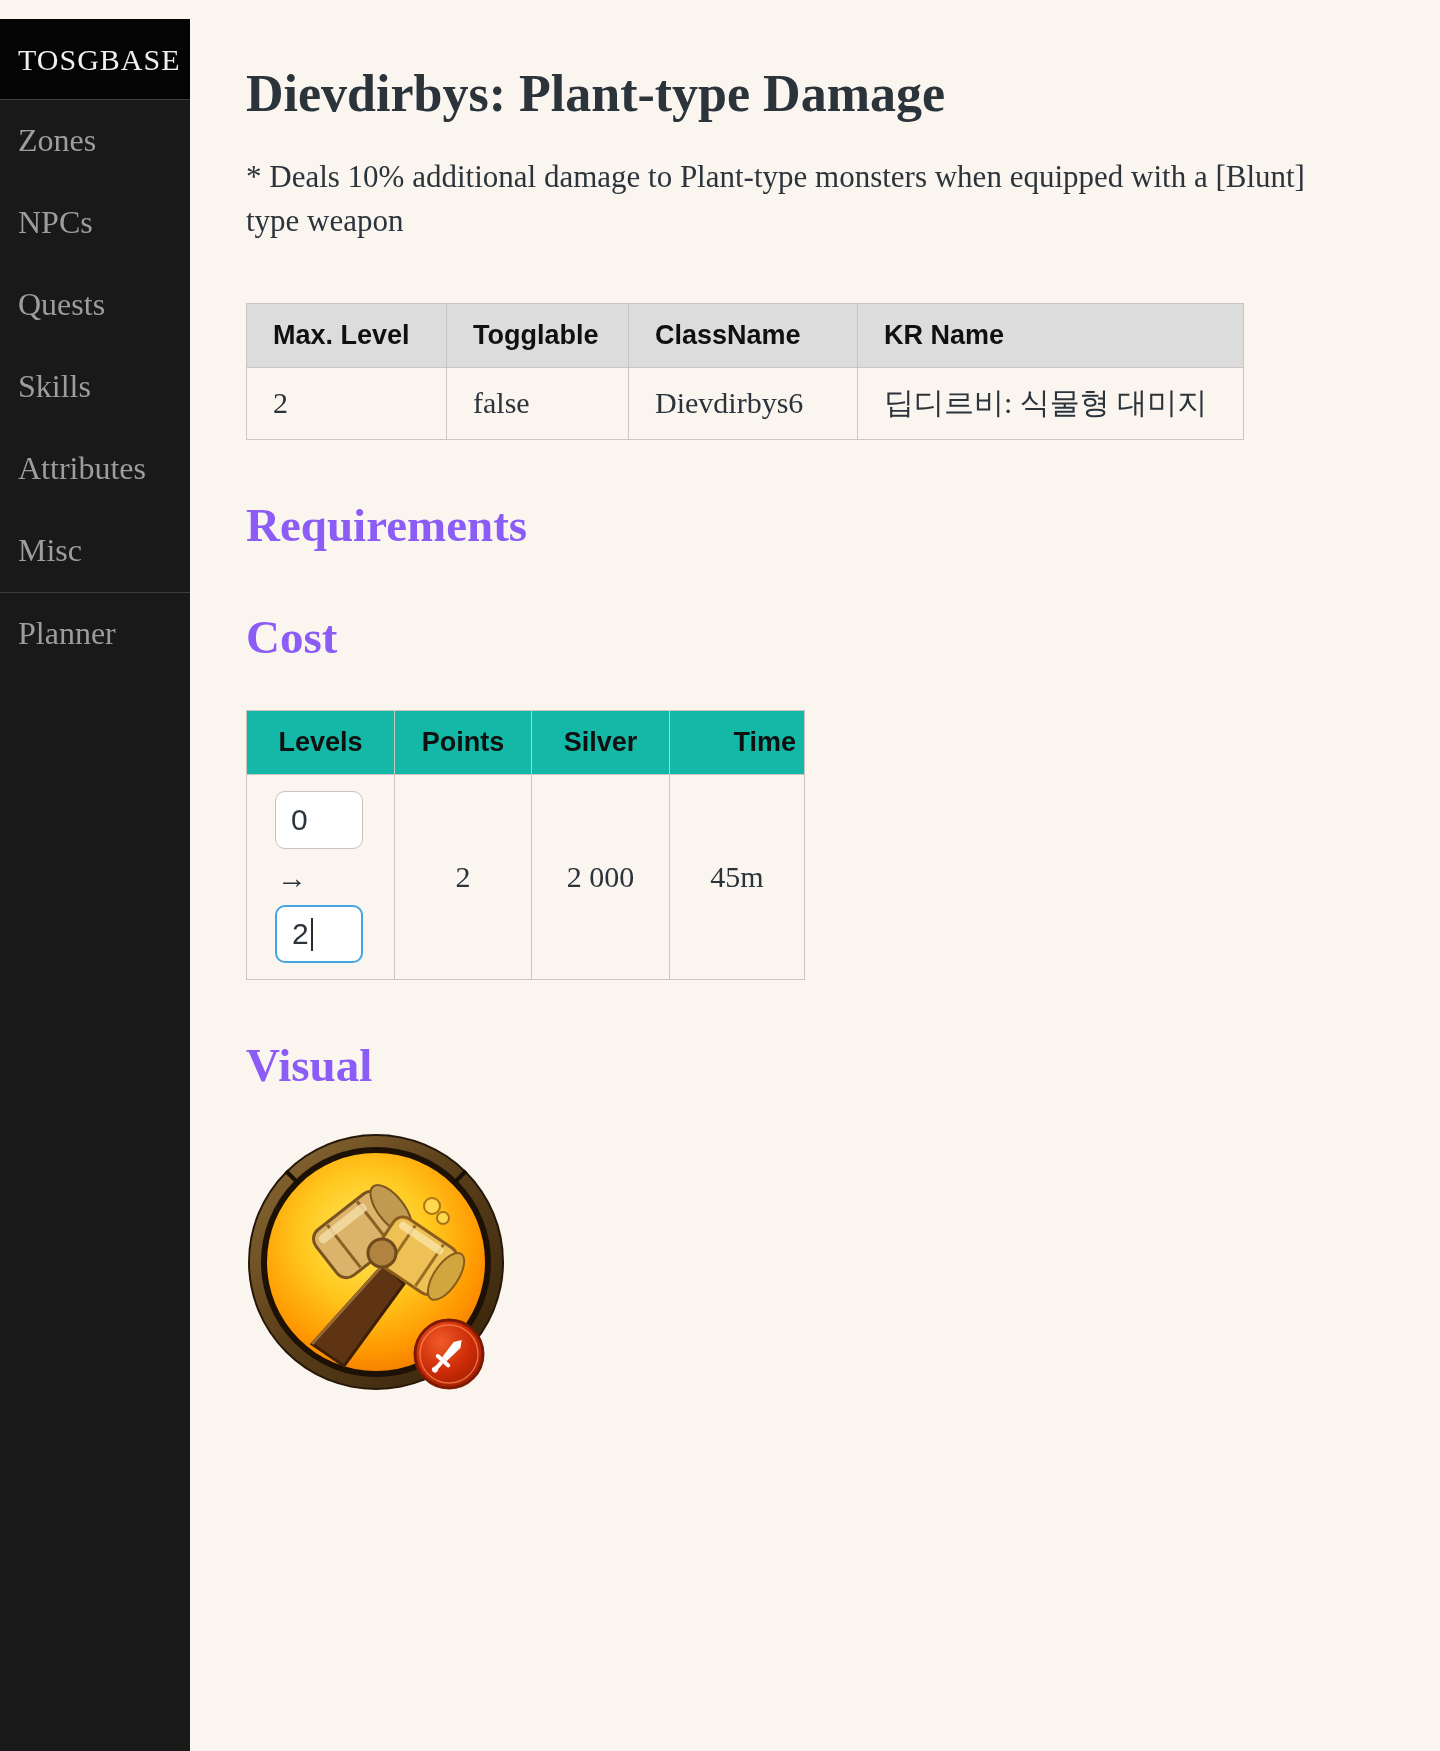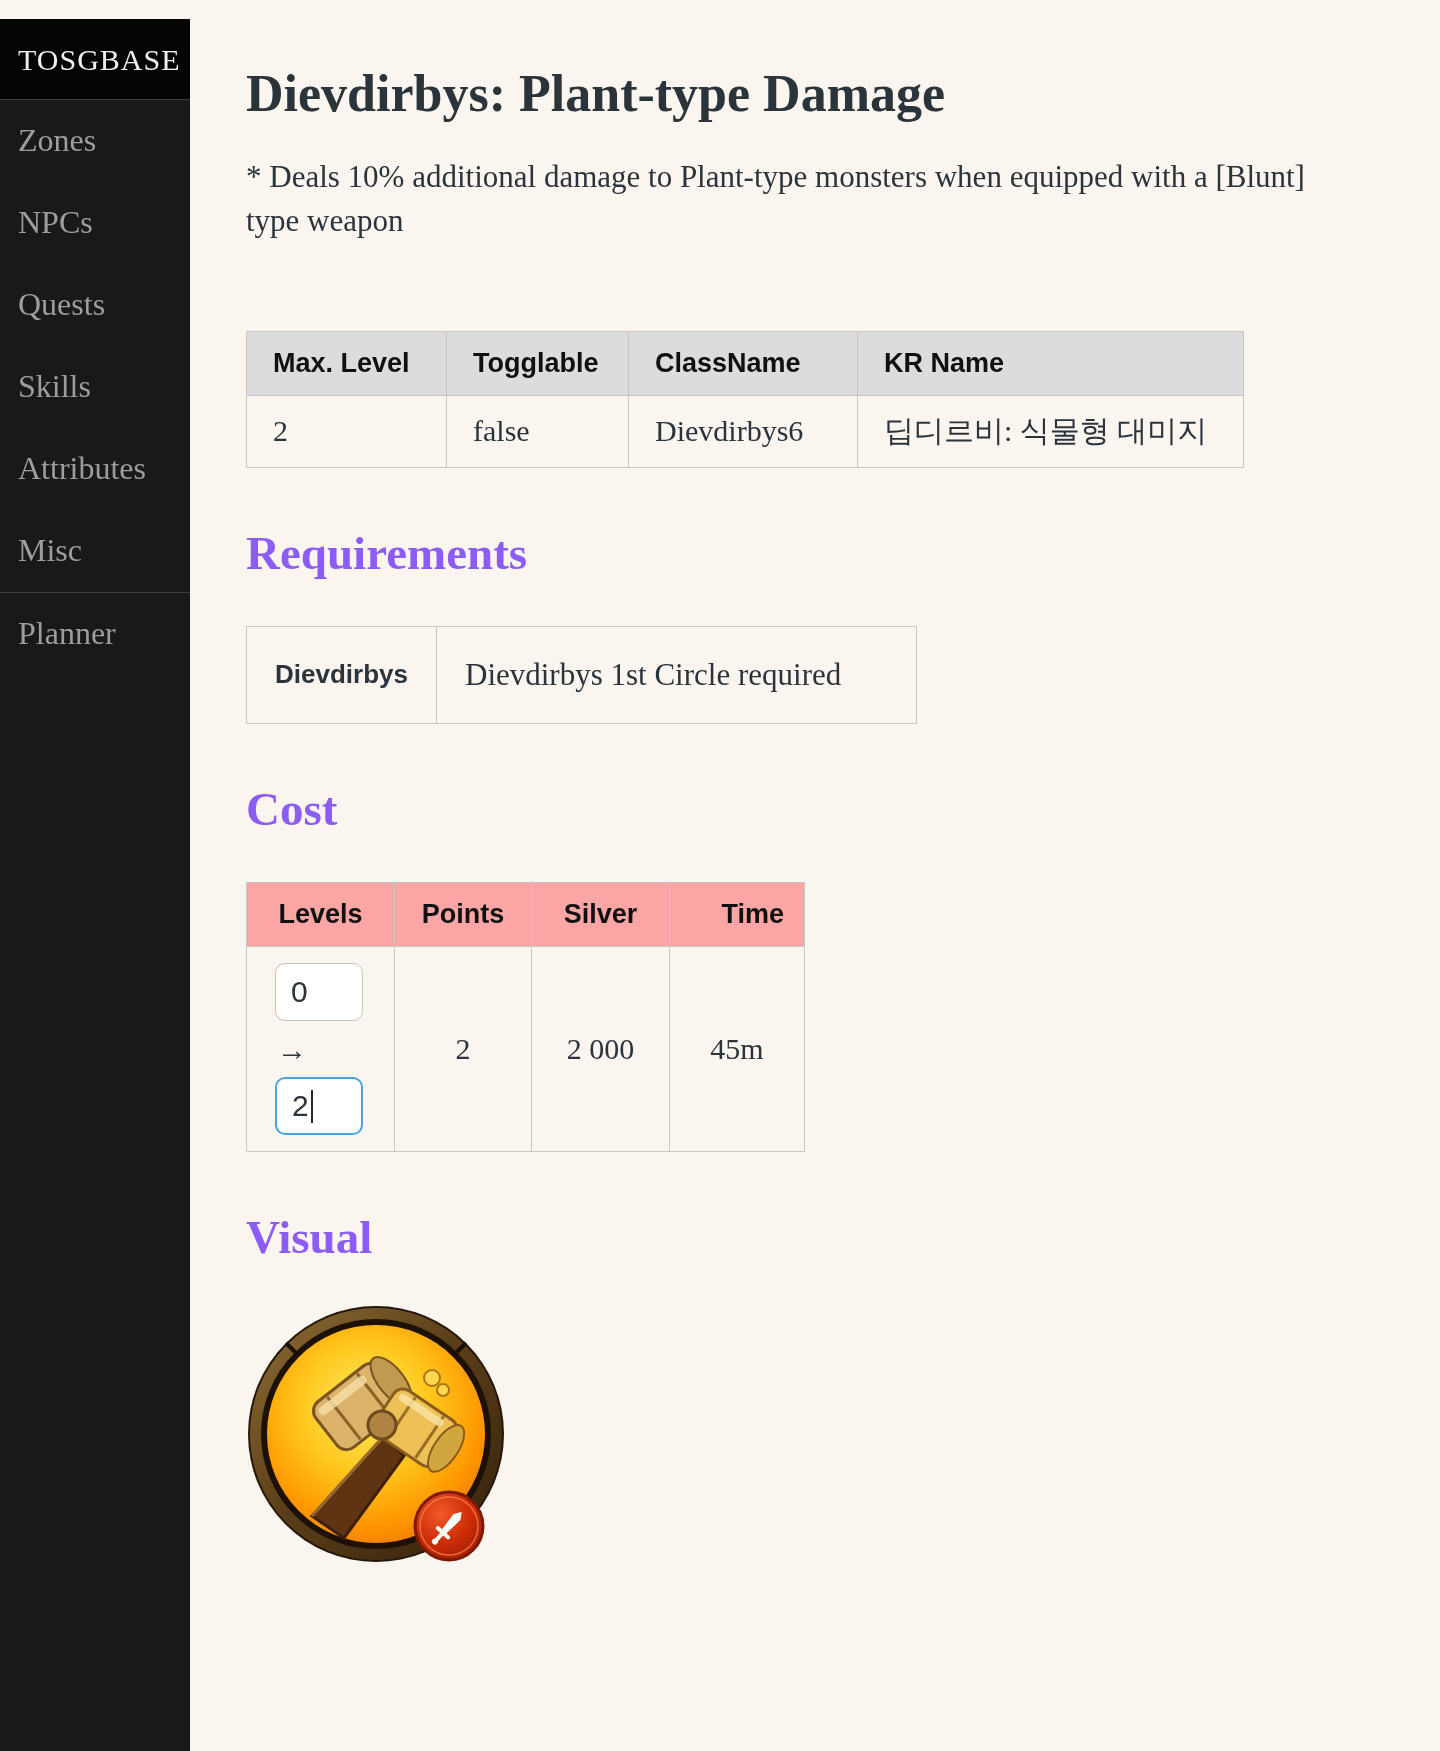--- a/index.html
+++ b/index.html
@@ -38,21 +38,21 @@
     max-width:980px; margin-top:30px; color:#2b333b;
   }
   p.desc {
     font-size:31px; line-height:1.42; max-width:1060px; margin-top:26px;
   }
 
   table { border-collapse:collapse; }
   td, th { border:1px solid #ccc7c4; }
 
   
-  .info-table { margin-top:88px;padding-left:42px; }
+  .info-table { margin-top:60px;padding-left:42px; }
   .info-table th {
     background:#dcdcdc; font-family:"Liberation Sans", sans-serif;
     font-weight:bold; font-size:27px; color:#101010;
     text-align:left; padding:16px 26px; border-color:#c9c5c2;
   }
   .info-table td { font-size:30px; padding:15px 26px; }
   .col-maxlevel { width:200px; }
   .col-togglable { width:182px; }
   .col-classname { width:229px; }
   .col-krname { width:386px; }
@@ -63,23 +63,23 @@
   .req-table { margin-top:46px; }
   .req-class {
     font-family:"Liberation Sans", sans-serif; font-weight:bold;
     font-size:26px; text-align:center; width:190px; padding:30px 12px;
   }
   .req-text { font-size:31px; padding:30px 28px; min-width:480px; }
 
   
   .cost-table { margin-top:46px; text-align:center; }
   .cost-table th {
-    background:#fca5a5; font-family:"Liberation Sans", sans-serif;
+    background:#14b8a6; font-family:"Liberation Sans", sans-serif;
     font-weight:bold; font-size:27px; color:#101010;
-    padding:16px 20px; border-color:#c9c5c2;
+    padding:16px 8px; border-color:#c9c5c2;
   }
   .cost-table th.col-levels { width:148px; }
   .cost-table th.col-points { width:137px; }
   .cost-table th.col-silver { width:138px; }
   .cost-table th.col-time   { width:135px;text-align:right; }
   .cost-table td { font-size:30px; vertical-align:middle; }
   .levels-cell { padding:16px 0 16px 28px; text-align:left; }
   .lvl-input {
     display:block; width:88px; height:58px;
     font-family:"Liberation Sans", sans-serif; font-size:30px; color:#2b333b;
@@ -133,28 +133,20 @@
       <td>2</td>
       <td>false</td>
       <td>Dievdirbys6</td>
       <td>딥디르비: 식물형 대미지</td>
     </tr>
   </tbody>
     </table>
 
   <h2 class="section-title">Requirements</h2>
 
-  <table class="req-table">
-    <tbody>
-        <tr>
-      <td class="req-class">Dievdirbys</td>
-      <td class="req-text">Dievdirbys 1st Circle required</td>
-    </tr>
-  </tbody>
-    </table>
 
   <h2 class="section-title">Cost</h2>
 
   <table class="cost-table">
     <tbody>
         <tr>
       <th class="col-levels">Levels</th>
       <th class="col-points">Points</th>
       <th class="col-silver">Silver</th>
       <th class="col-time">Time</th>

